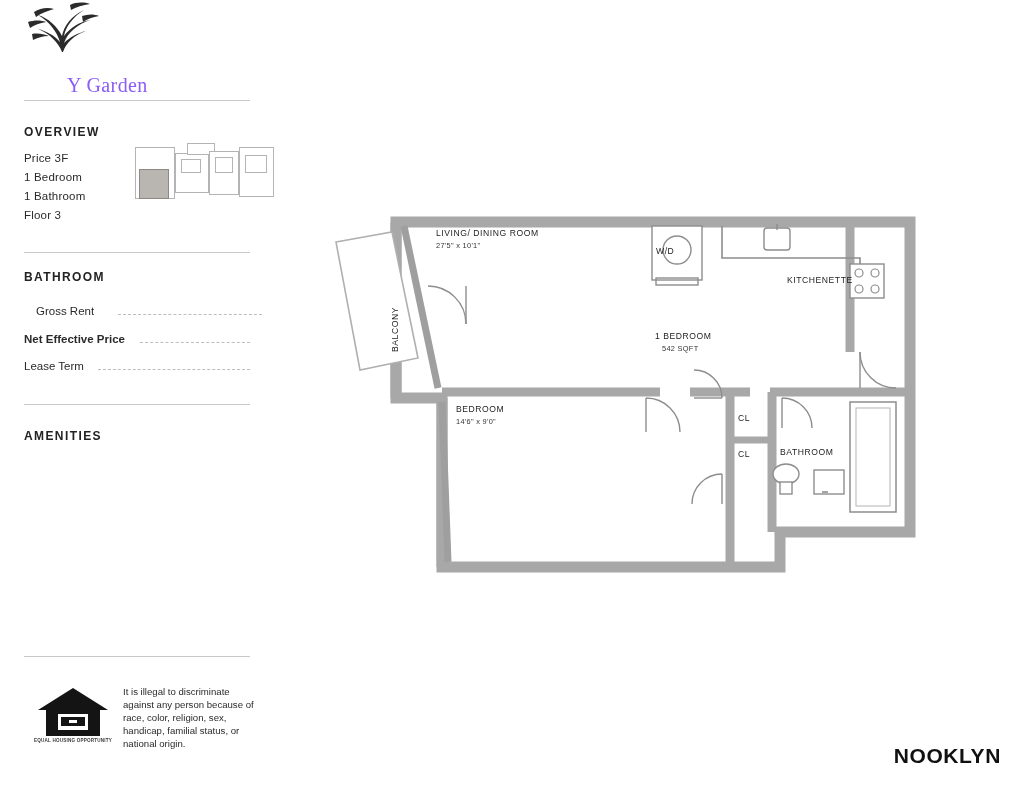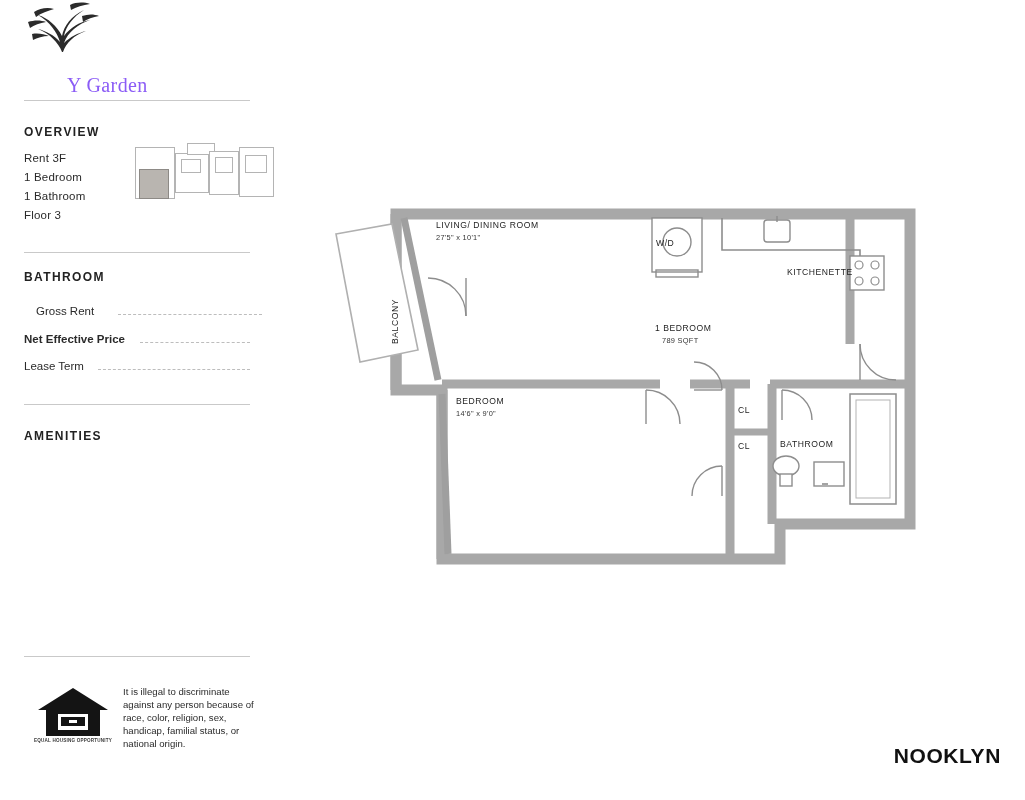--- a/index.html
+++ b/index.html
@@ -169,21 +169,21 @@
     font-size: 21px;
     font-weight: bold;
     letter-spacing: .6px;
     color: #111;
   }
 
   
   #plan {
     position: absolute;
     left: 330px;
-    top: 194px;
+    top: 202px;
     width: 610px;
     height: 395px;
   }
   #plan svg { display: block; }
 
   .plan-label {
     position: absolute;
     font-size: 8.6px;
     letter-spacing: .55px;
     color: #1d1d1d;
@@ -215,21 +215,21 @@
         <path d="M8 32 C14 31 20 32 25 34 C19 34 13 36 9 38 Z"></path>
       </g>
     </svg>
   </div>
 
   <div id="brand-title">Y Garden</div>
   <div class="rule" id="rule-1"></div>
 
   <div class="section-label" id="label-overview">OVERVIEW</div>
 
-  <div class="overview-line" id="ov-0">Rent 3F</div>
+  <div class="overview-line" id="ov-0">Price 3F</div>
   <div class="overview-line" id="ov-1">1 Bedroom</div>
   <div class="overview-line" id="ov-2">1 Bathroom</div>
   <div class="overview-line" id="ov-3">Floor 3</div>
 
   <div id="keyplan">
     <div class="kp" style="left:0;top:6px;width:40px;height:52px;"></div>
     <div class="kp fill" style="left:4px;top:28px;width:30px;height:30px;"></div>
     <div class="kp" style="left:40px;top:12px;width:34px;height:40px;"></div>
     <div class="kp" style="left:46px;top:18px;width:20px;height:14px;"></div>
     <div class="kp" style="left:52px;top:2px;width:28px;height:12px;"></div>
@@ -371,16 +371,16 @@
   <div class="plan-label" style="left:440px; top:73px;padding-left:17px;">KITCHENETTE</div>
   <div class="plan-label" style="left:450px; top:245px;">BATHROOM</div>
 
   <div class="plan-label vert" style="left:60px; top:150px;">BALCONY</div>
 
   <div class="plan-label" style="left:326px; top:44px;">W/D</div>
   <div class="plan-label" style="left:408px; top:211px;">CL</div>
   <div class="plan-label" style="left:408px; top:247px;">CL</div>
 
   <div class="plan-label" style="left:325px; top:129px;">1 BEDROOM</div>
-  <div class="plan-label dim" style="left:332px; top:142px;">789 SQFT</div>
+  <div class="plan-label dim" style="left:332px; top:142px;">542 SQFT</div>
 </div>
 
 <div id="nooklyn">NOOKLYN</div>
 
 </body></html>

